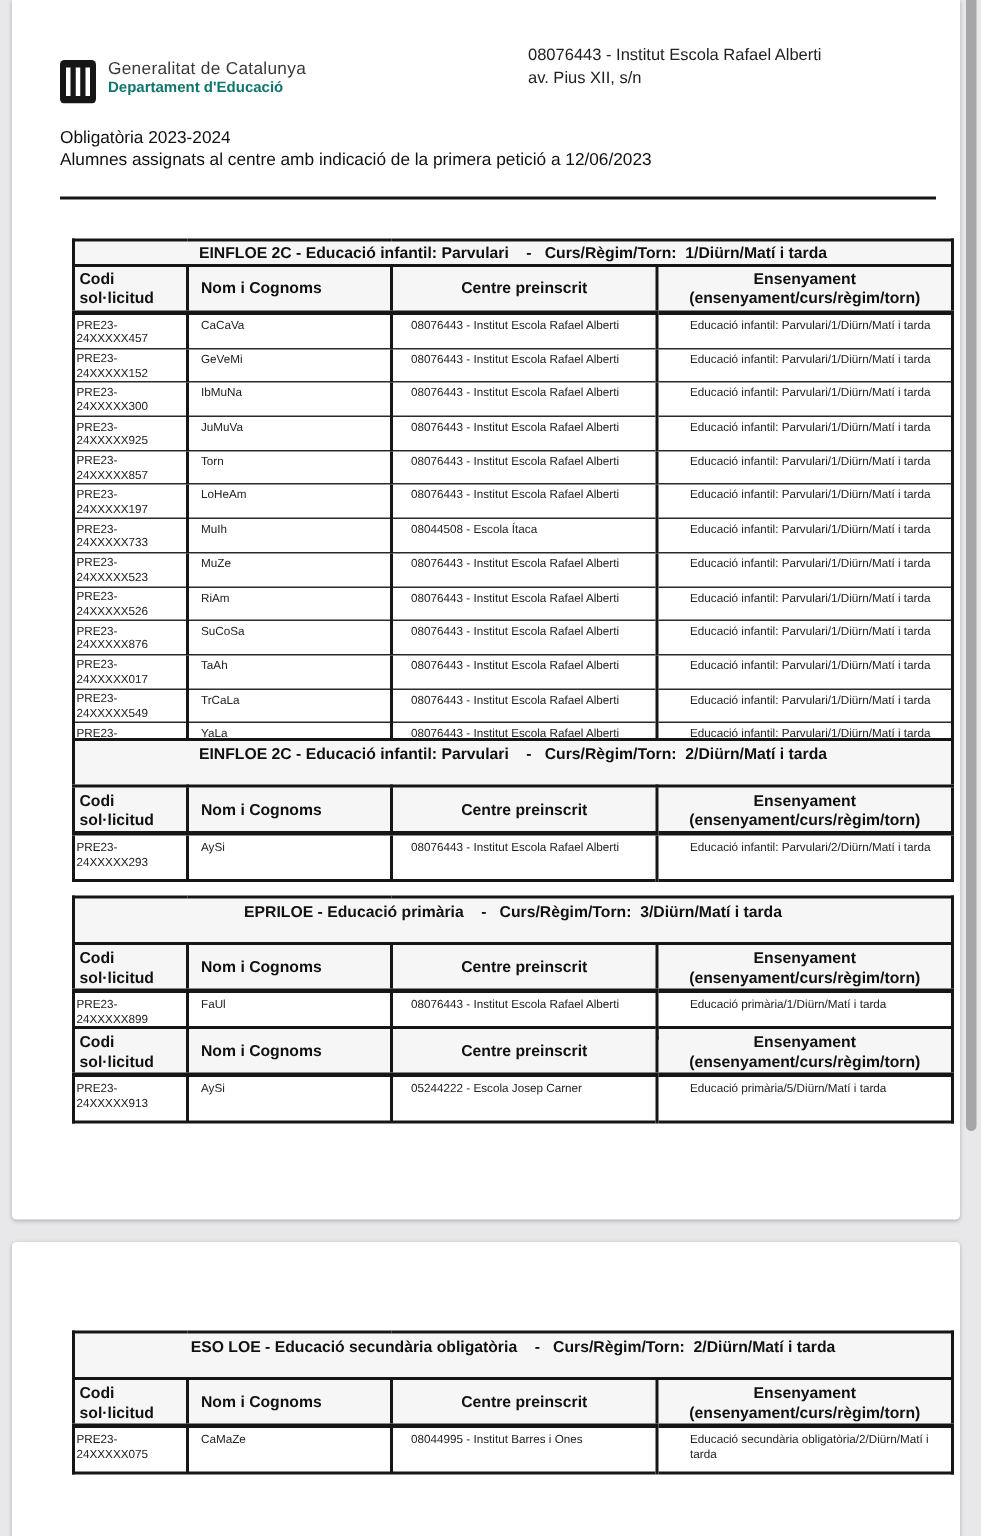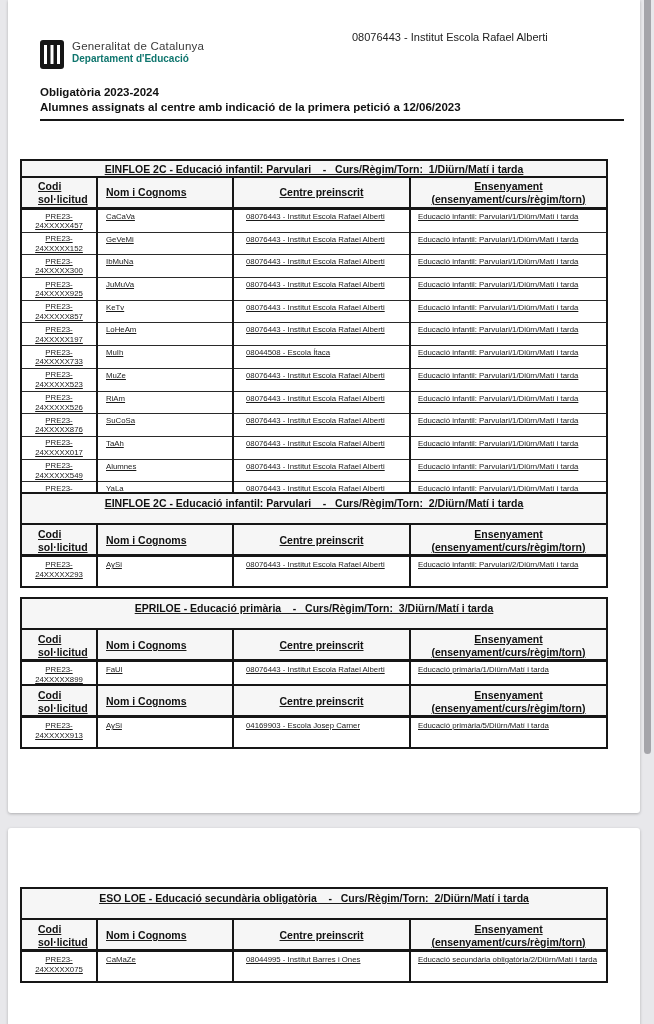--- a/index.html
+++ b/index.html
@@ -13,39 +13,39 @@
   #page1{top:0;height:813px;border-radius:0 0 3px 3px;}
   #page2{top:828px;height:300px;border-radius:3px 3px 0 0;}
 
   .logo-block{position:absolute;left:32px;top:40px;display:flex;gap:8px;align-items:flex-start;}
   .org1{font-size:11.5px;color:#3a3a3a;letter-spacing:.2px;}
   .org2{font-size:10px;font-weight:bold;margin-top:1px;color:#0f766e;}
 
   .addr{position:absolute;left:344px;top:30px;font-size:11px;line-height:14.5px;color:#222;}
 
   .doc-title{position:absolute;left:32px;top:85px;width:584px;
-             font-weight:bold;font-size:11.5px;line-height:15px;
-             border-bottom:2px solid #161616;padding-bottom:4px;color:#111;}
-
-  .tbl{position:absolute;left:12px;width:584px;text-decoration:underline;}
+             font-weight:normal;font-size:11.5px;line-height:15px;
+             border-bottom:2px solid #161616;padding-bottom:16px;color:#111;}
+
+  .tbl{position:absolute;left:40px;width:584px;}
   table{border-collapse:collapse;table-layout:fixed;width:586px;border:2px solid #161616;}
   td{overflow:hidden;}
   td.ttl{border-bottom:2px solid #161616;text-align:center;font-weight:bold;
          font-size:10.5px;white-space:pre;background:#f6f6f6;padding:2px 0 1px 0;color:#111;}
   td.hd{border-bottom:3px solid #161616;font-weight:bold;font-size:10.5px;
         height:27px;background:#f6f6f6;line-height:12.5px;vertical-align:middle;color:#111;}
-  .hd.c1{text-align:left;padding-left:16px;}
+  .hd.c1{text-align:left;padding-left:3px;}
   .hd.c2{text-align:left;padding-left:8px;}
   .hd.c3,.hd.c4{text-align:center;}
   td.c2,td.c3,td.c4{border-left:2px solid #161616;}
   tbody td{border-top:1px solid #2a2a2a;font-size:7.8px;vertical-align:top;color:#222;}
-  td.codi{text-align:center;line-height:9.6px;padding-top:1.5px;height:19px;}
+  td.codi{text-align:left;line-height:9.6px;padding-top:1.5px;height:19px;}
   td.nom{padding:2px 0 0 8px;}
   td.centre{padding:2px 0 0 12px;}
-  td.ens{padding:2px 5px 0 7px;line-height:9.8px;}
+  td.ens{padding:2px 5px 0 21px;line-height:9.8px;}
   table.single tbody td{height:25px;padding-top:3px;}
   table.single td.codi{padding-top:3px;}
 
   .sb-thumb{position:absolute;right:3px;top:-6px;width:7px;height:760px;
             background:#a5a5aa;border-radius:4px;}
 </style>
 </head>
 <body>
 
 <div class="page" id="page1">
@@ -60,20 +60,21 @@
       </svg>
     </span>
     <span>
       <div class="org1">Generalitat de Catalunya</div>
       <div class="org2">Departament d'Educació</div>
     </span>
   </div>
 
   <div class="addr">
     <div>08076443 - Institut Escola Rafael Alberti</div>
+    <div>av. Pius XII, s/n</div>
   </div>
 
   <div class="doc-title">
     <div>Obligatòria 2023-2024</div>
     <div>Alumnes assignats al centre amb indicació de la primera petició a 12/06/2023</div>
   </div>
 
   <div class="tbl" style="top:159px">
       <table>
         <colgroup>
@@ -132,21 +133,21 @@
             </td>
             <td class="nom c2">JuMuVa</td>
             <td class="centre c3">08076443 - Institut Escola Rafael Alberti</td>
             <td class="ens c4">Educació infantil: Parvulari/1/Diürn/Matí i tarda</td>
           </tr>
           <tr>
             <td class="codi c1">
               <div>PRE23-</div>
               <div>24XXXXX857</div>
             </td>
-            <td class="nom c2">KeTv</td>
+            <td class="nom c2">Torn</td>
             <td class="centre c3">08076443 - Institut Escola Rafael Alberti</td>
             <td class="ens c4">Educació infantil: Parvulari/1/Diürn/Matí i tarda</td>
           </tr>
           <tr>
             <td class="codi c1">
               <div>PRE23-</div>
               <div>24XXXXX197</div>
             </td>
             <td class="nom c2">LoHeAm</td>
             <td class="centre c3">08076443 - Institut Escola Rafael Alberti</td>
@@ -195,21 +196,21 @@
             </td>
             <td class="nom c2">TaAh</td>
             <td class="centre c3">08076443 - Institut Escola Rafael Alberti</td>
             <td class="ens c4">Educació infantil: Parvulari/1/Diürn/Matí i tarda</td>
           </tr>
           <tr>
             <td class="codi c1">
               <div>PRE23-</div>
               <div>24XXXXX549</div>
             </td>
-            <td class="nom c2">Alumnes</td>
+            <td class="nom c2">TrCaLa</td>
             <td class="centre c3">08076443 - Institut Escola Rafael Alberti</td>
             <td class="ens c4">Educació infantil: Parvulari/1/Diürn/Matí i tarda</td>
           </tr>
           <tr>
             <td class="codi c1">
               <div>PRE23-</div>
               <div>24XXXXX977</div>
             </td>
             <td class="nom c2">YaLa</td>
             <td class="centre c3">08076443 - Institut Escola Rafael Alberti</td>
@@ -310,21 +311,21 @@
               <div>Ensenyament</div>
               <div>(ensenyament/curs/règim/torn)</div>
             </td>
           </tr>
           <tr>
             <td class="codi c1">
               <div>PRE23-</div>
               <div>24XXXXX913</div>
             </td>
             <td class="nom c2">AySi</td>
-            <td class="centre c3">04169903 - Escola Josep Carner</td>
+            <td class="centre c3">05244222 - Escola Josep Carner</td>
             <td class="ens c4">Educació primària/5/Diürn/Matí i tarda</td>
           </tr>
         </tbody>
       </table>
     </div>
 </div>
 
 <div class="page" id="page2">
   <div class="tbl" style="top:59px">
       <table class="single">

